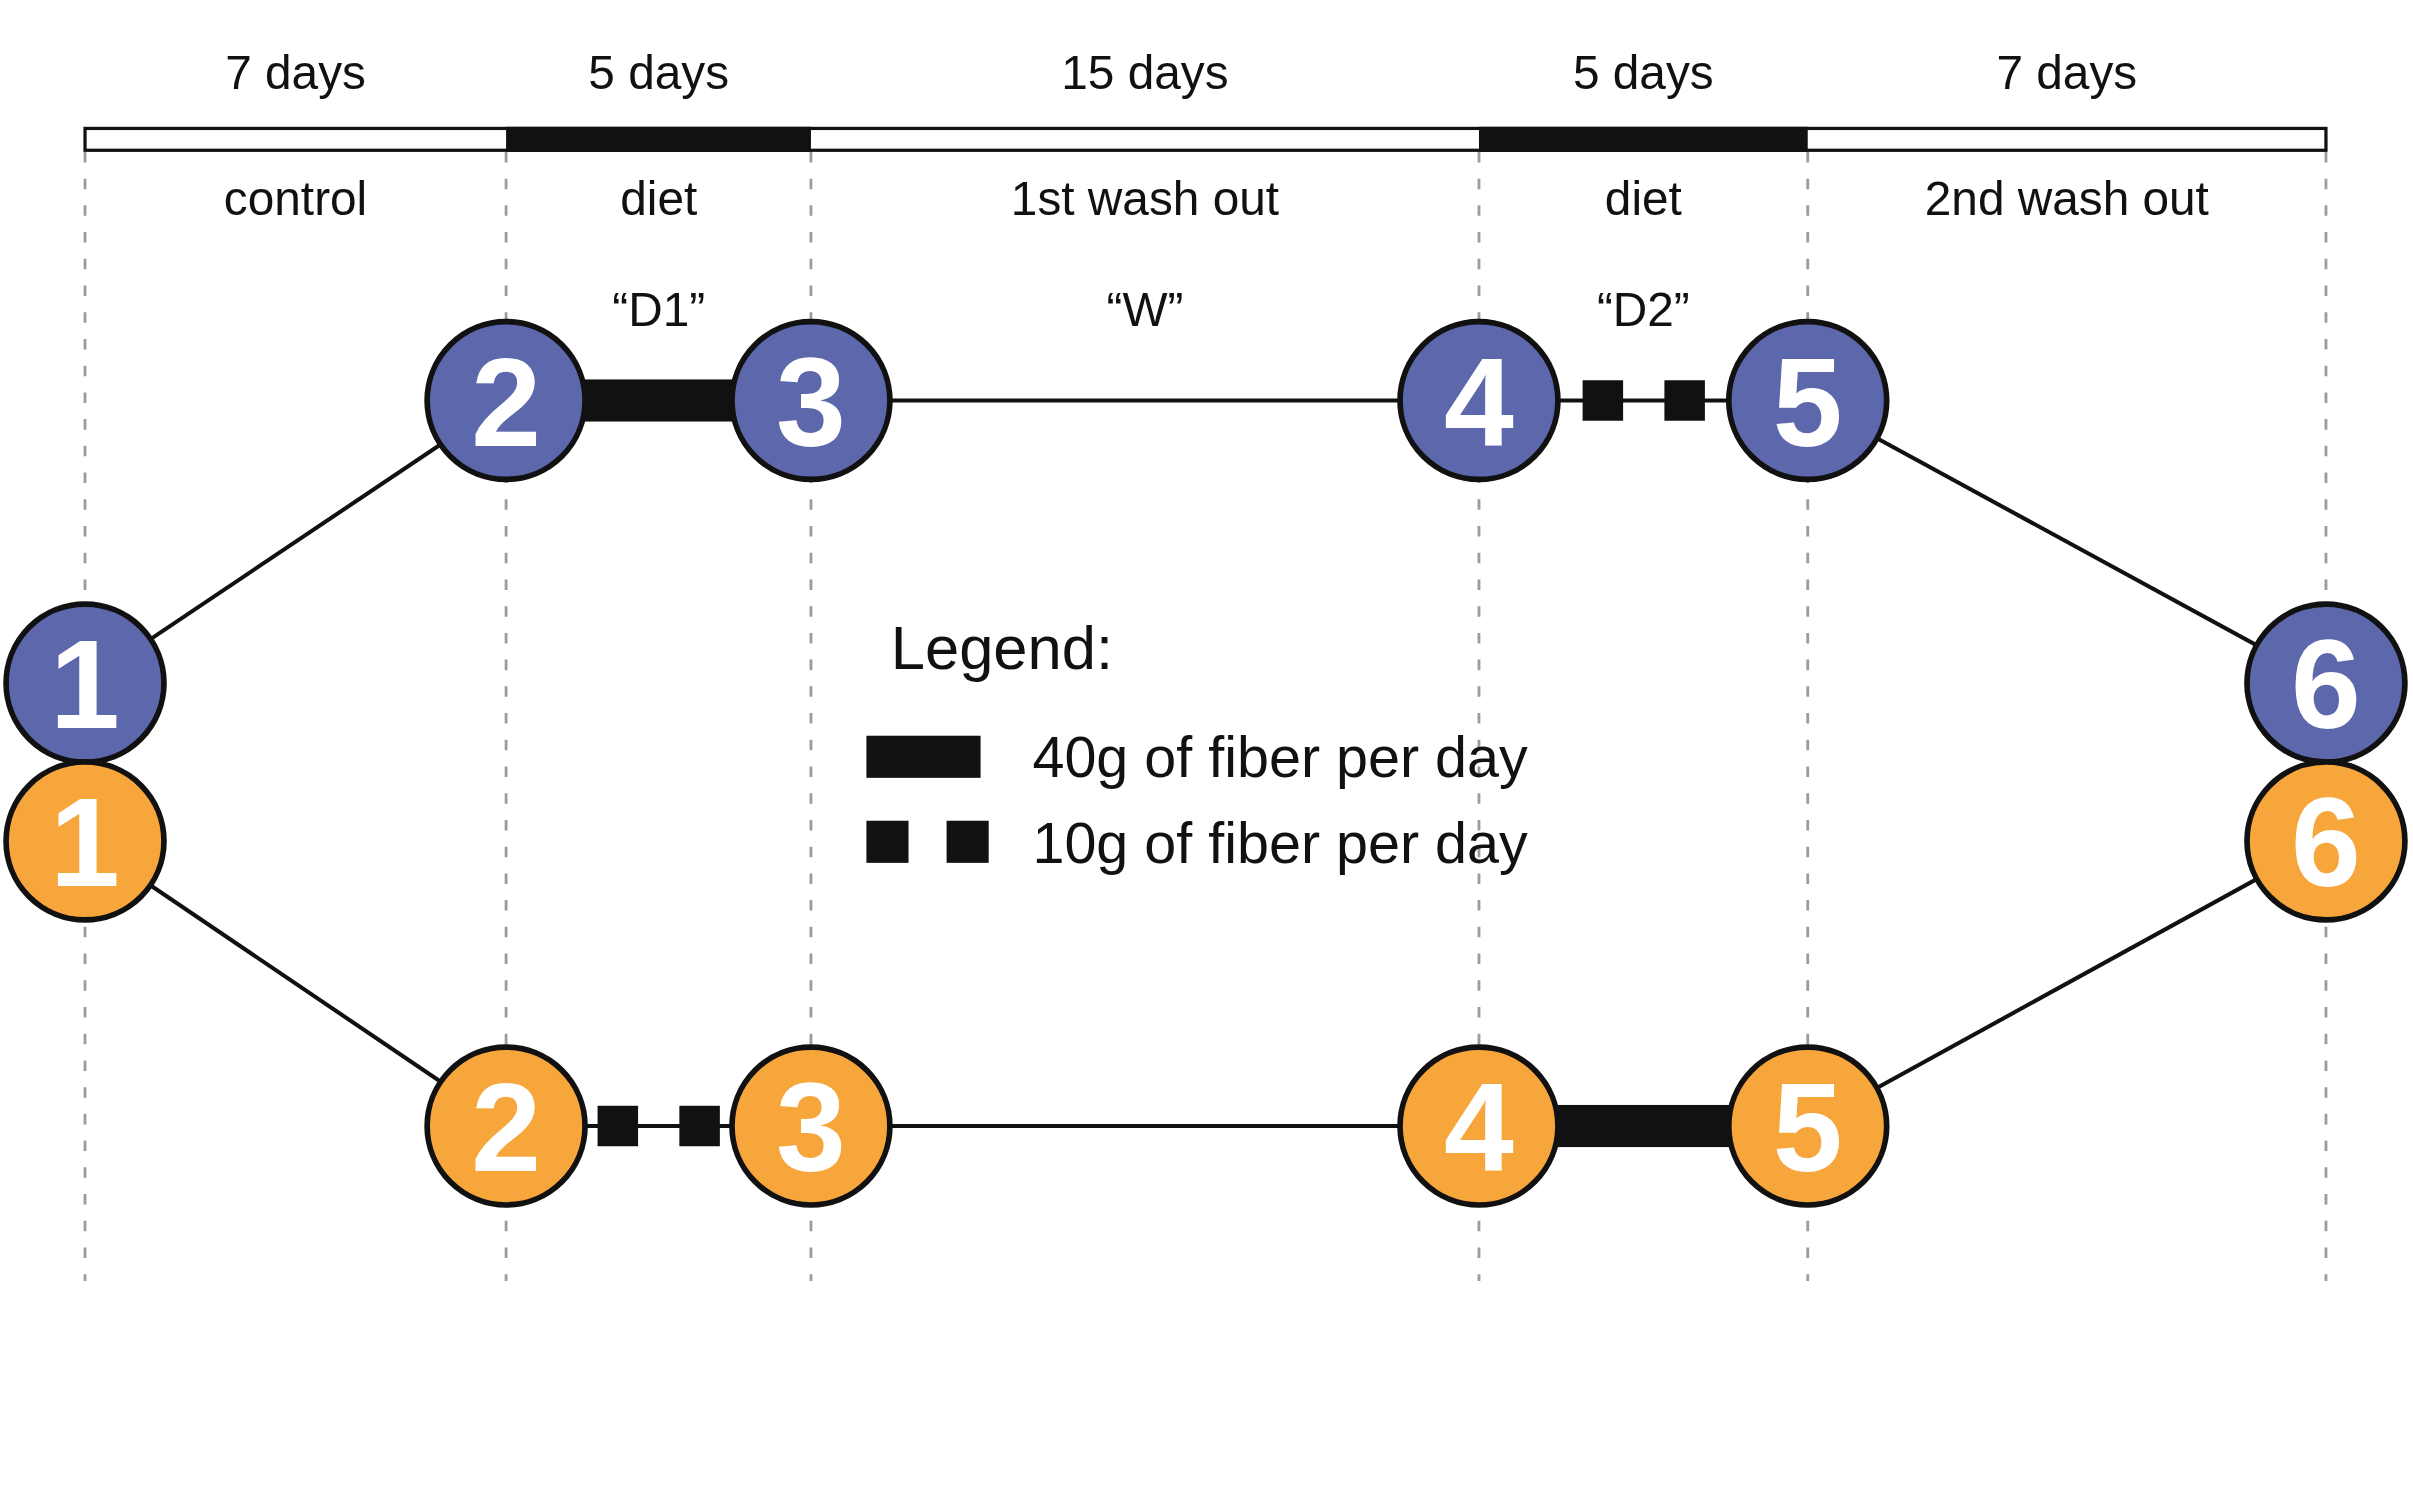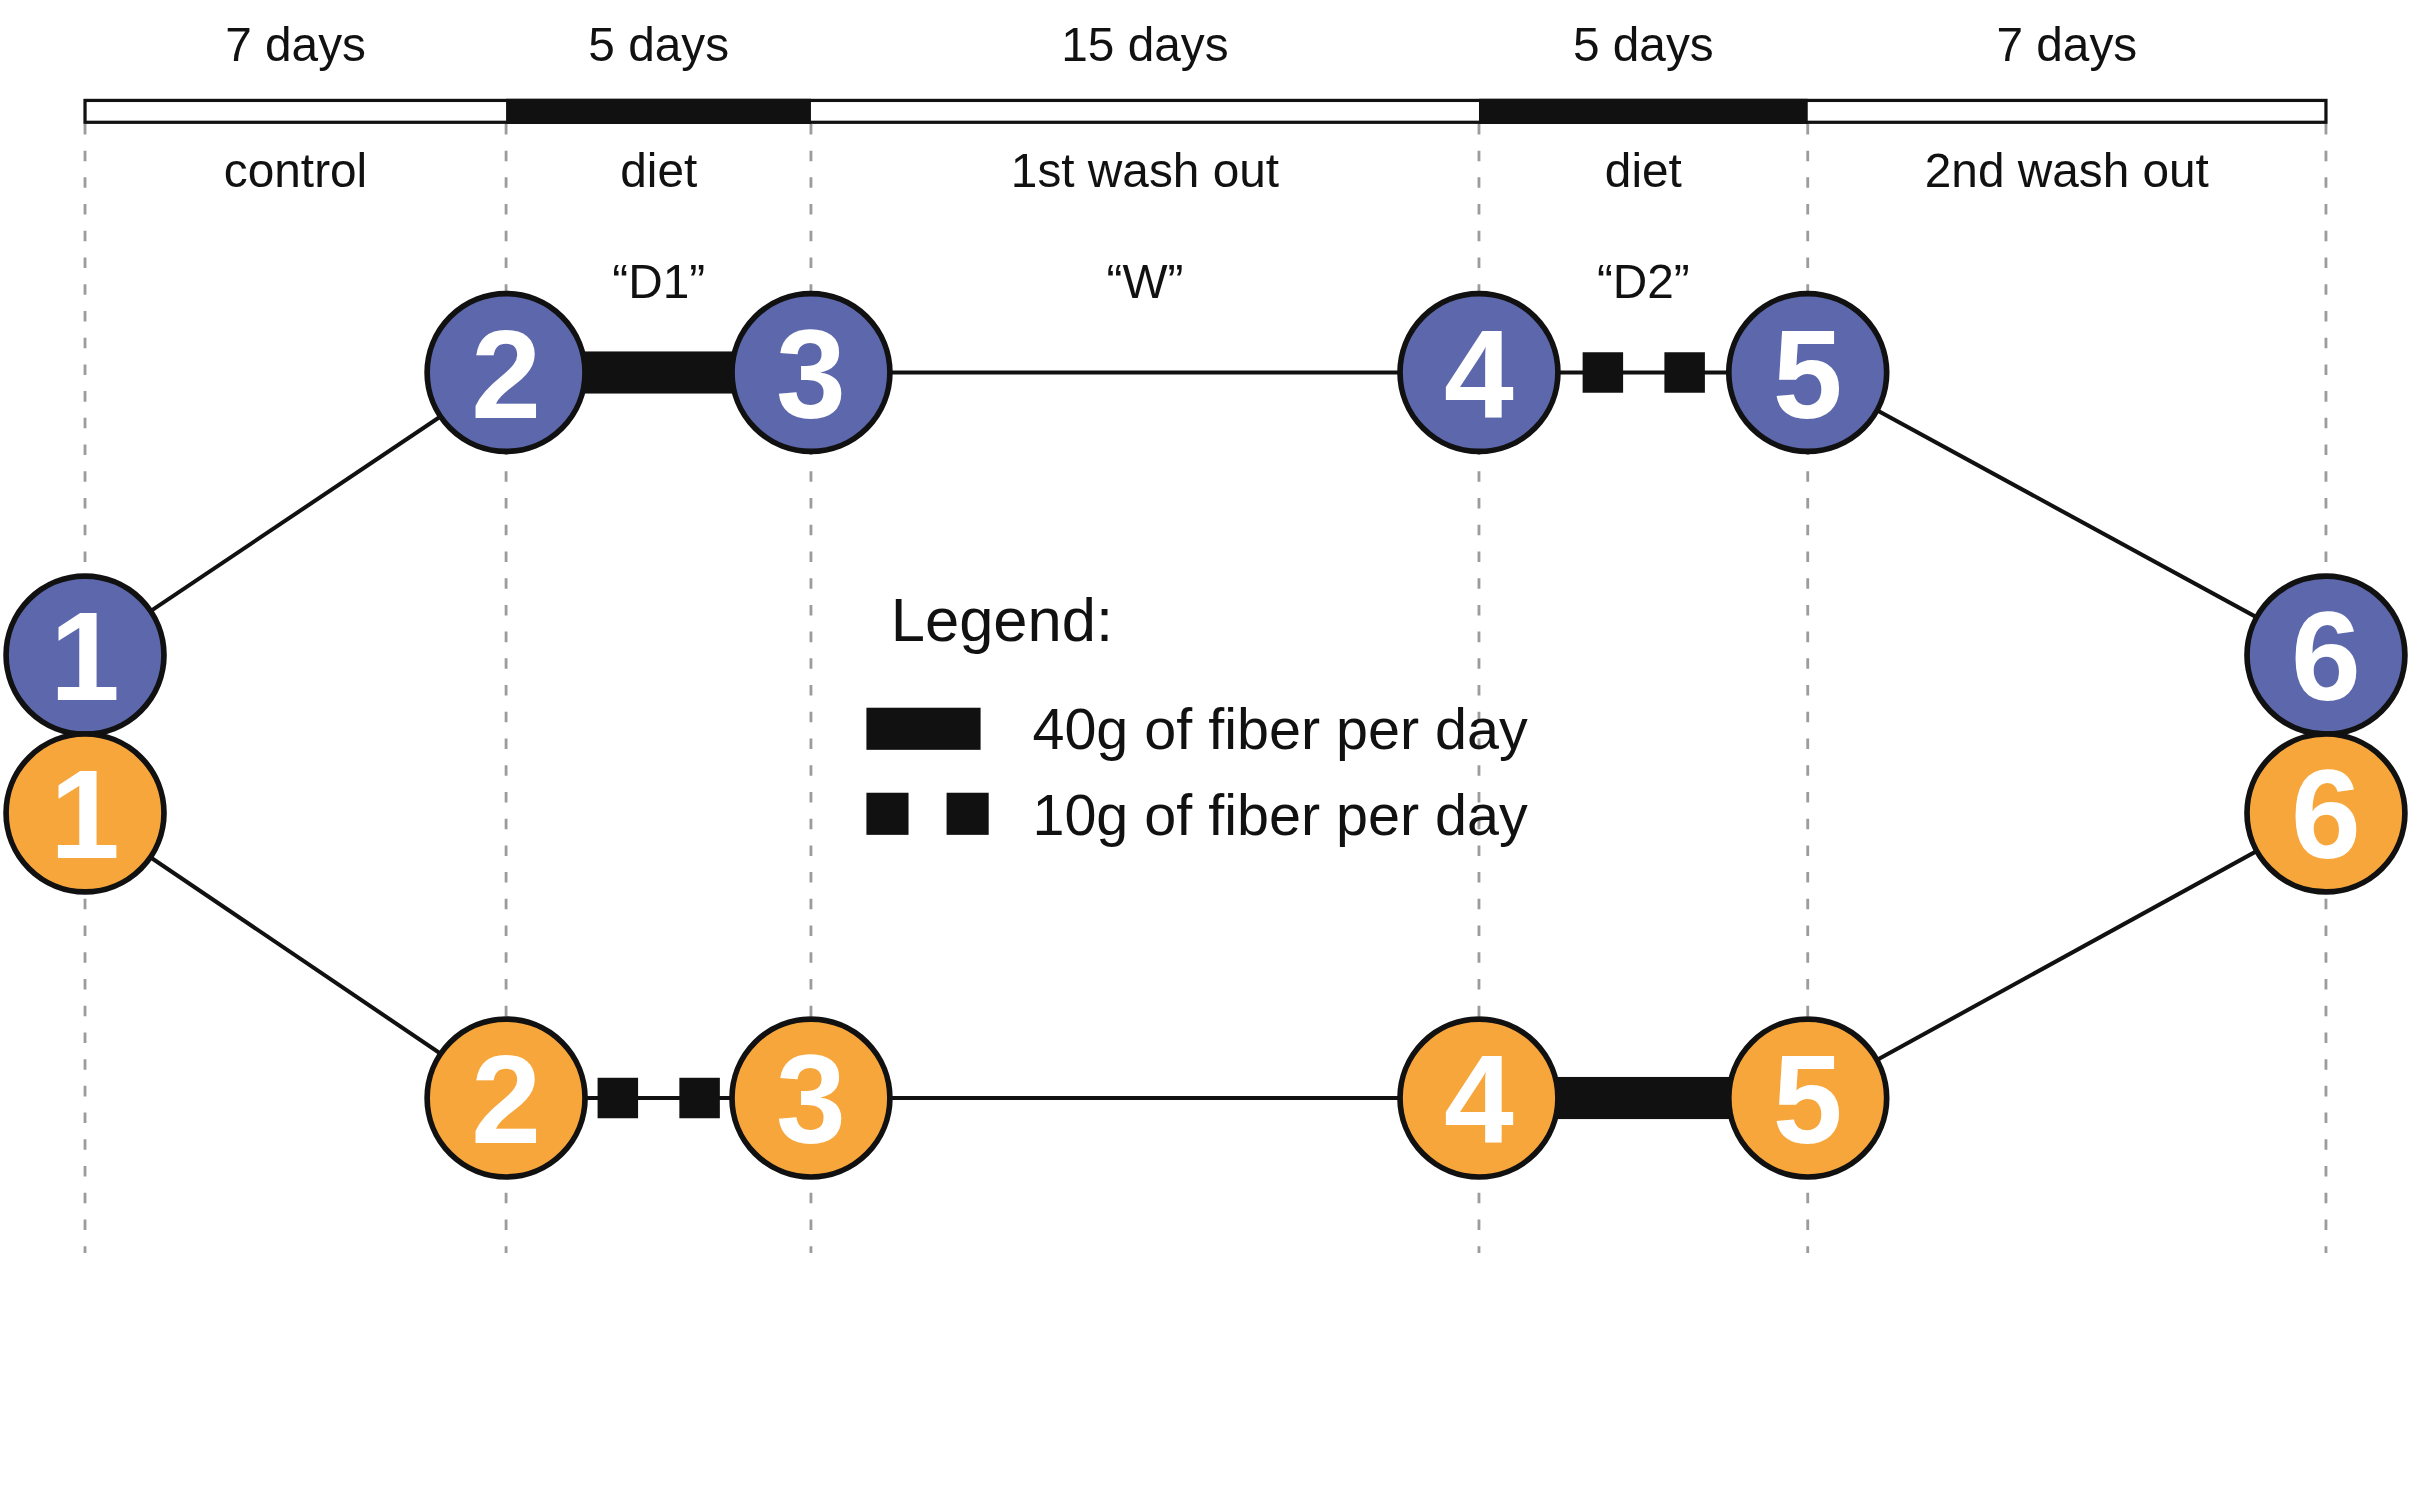--- a/index.html
+++ b/index.html
@@ -1,16 +1,16 @@
 <!DOCTYPE html>
 <html style="font-size:7.7px"><head>
 <meta charset="utf-8">
 <style>
   html,body{margin:0;padding:0;background:#ffffff;}
-  .fig-wrap{width:100%;}
+  .fig-wrap{width:100%;margin-top:28px;}
   svg{display:block;width:100%;height:auto;background:#ffffff;
       font-family:"Liberation Sans","DejaVu Sans",sans-serif;}
   .duration-label, .phase-label, .phase-sublabel{
     font-size:118px; fill:#111111; text-anchor:middle;
   }
   .legend-title{font-size:152px; fill:#111111; text-anchor:start;}
   .legend-label{font-size:142px; fill:#111111; text-anchor:start;}
   .node-label{font-size:310px; font-weight:bold; fill:#ffffff; text-anchor:middle;}
   .boundary{stroke:#9c9c9c; stroke-width:7; stroke-dasharray:26 40; fill:none;}
   .thin-edge{stroke:#111111; stroke-width:10; fill:none;}

